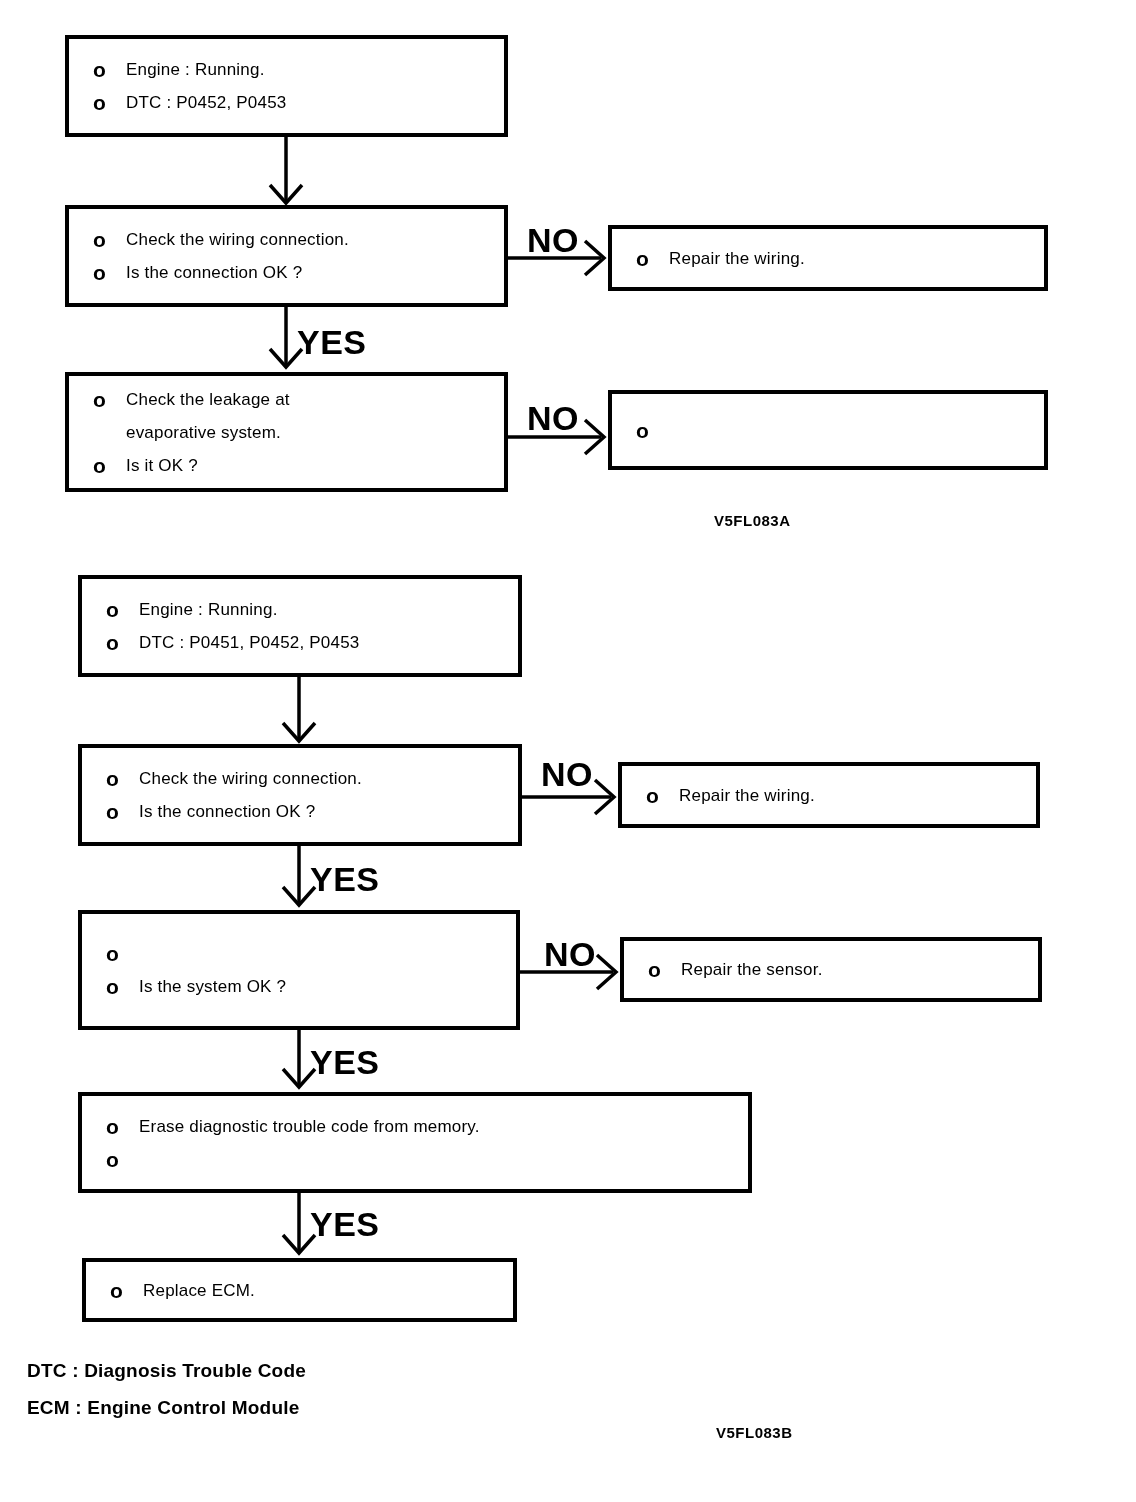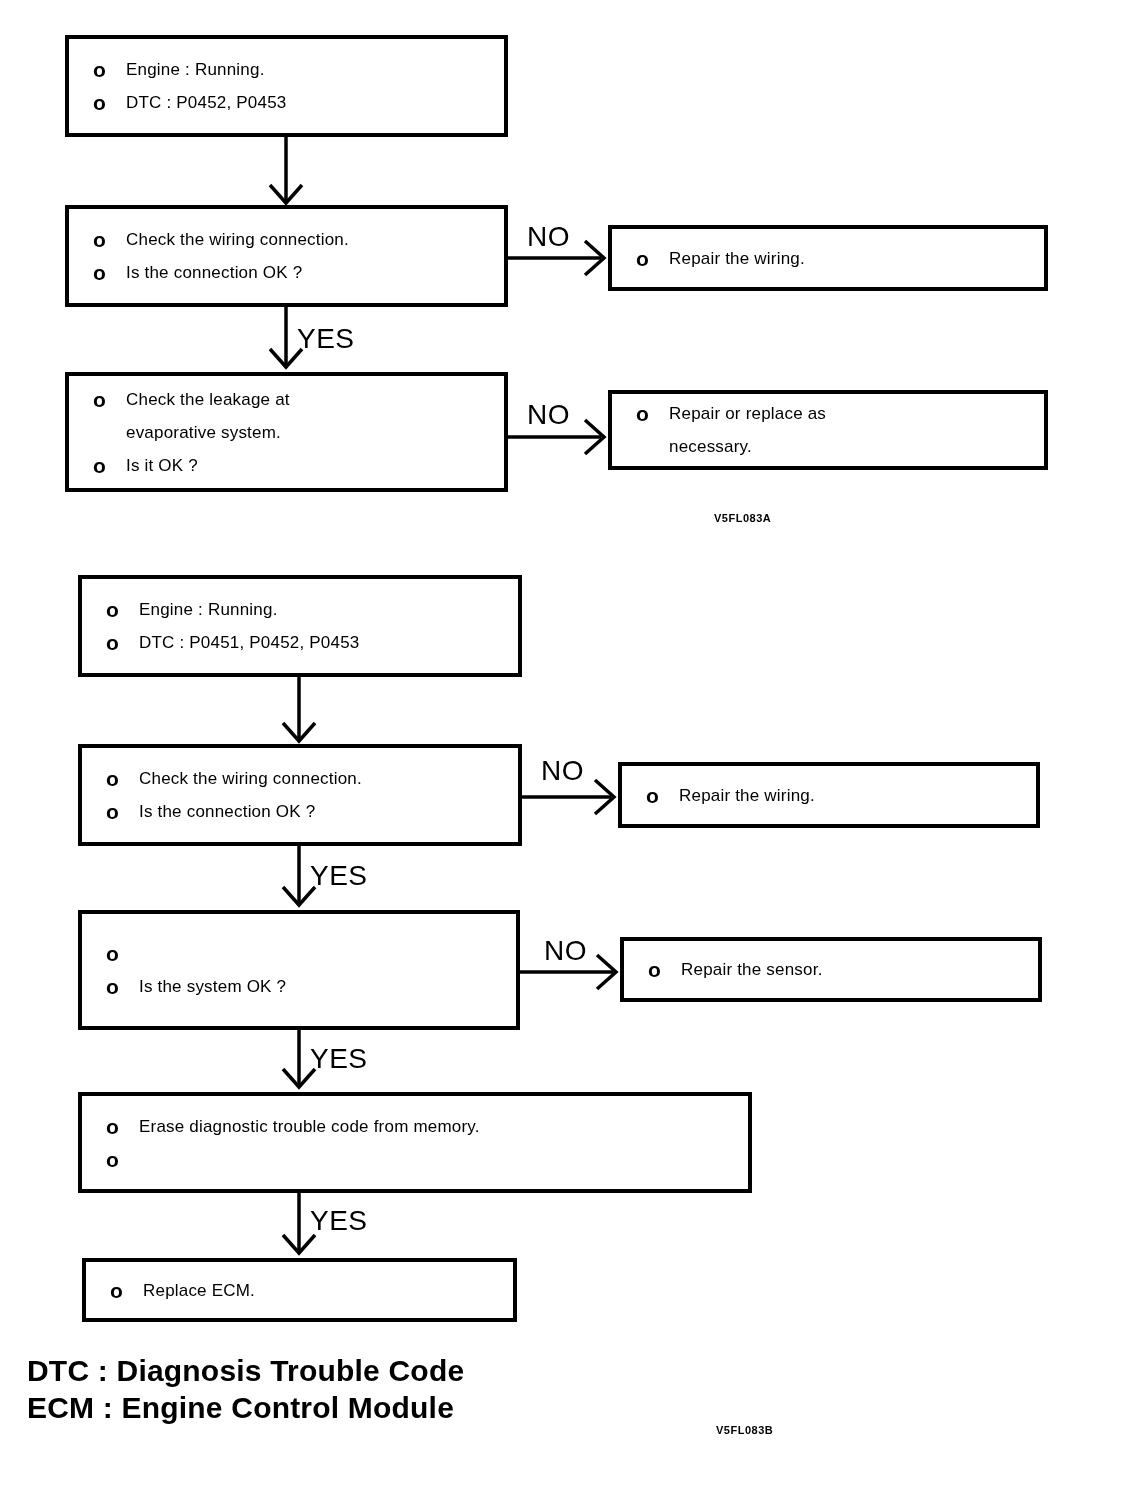--- a/index.html
+++ b/index.html
@@ -25,35 +25,35 @@
   }
   .txt{
     font-size:17px;
     font-weight:400;
     white-space:pre;
     line-height:33px;
     letter-spacing:0.2px;
   }
   .branch-label{
     position:absolute;
-    font-size:28px;
-    font-weight:400;
+    font-size:34px;
+    font-weight:700;
     letter-spacing:0.5px;
   }
   .figure-caption{
     position:absolute;
-    font-size:11px;
+    font-size:15px;
     font-weight:700;
     letter-spacing:0.5px;
   }
   .footer-note{
     position:absolute;
     left:27px;
     top:1352px;
-    font-size:30px;
+    font-size:19px;
     font-weight:700;
     line-height:37px;
     letter-spacing:0.2px;
   }
 </style>
 </head>
 <body>
 
 <div class="page">
 
@@ -139,22 +139,20 @@
     </div>
     <div class="row">
       <span class="bullet">o</span>
       <span class="txt">Is it OK ?</span>
     </div>
   </div>
 
   <div class="box" style="left:608px;top:390px;width:440px;height:80px;">
     <div class="row">
       <span class="bullet">o</span>
-      <span class="txt">Repair or replace as
-necessary.</span>
     </div>
   </div>
 
   <span class="branch-label" style="left:527px;top:221px;">NO</span>
   <span class="branch-label" style="left:297px;top:323px;">YES</span>
   <span class="branch-label" style="left:527px;top:399px;">NO</span>
 
   <span class="figure-caption" style="left:714px;top:512px;">V5FL083A</span>
 
   <div class="box" style="left:78px;top:575px;width:444px;height:102px;">

